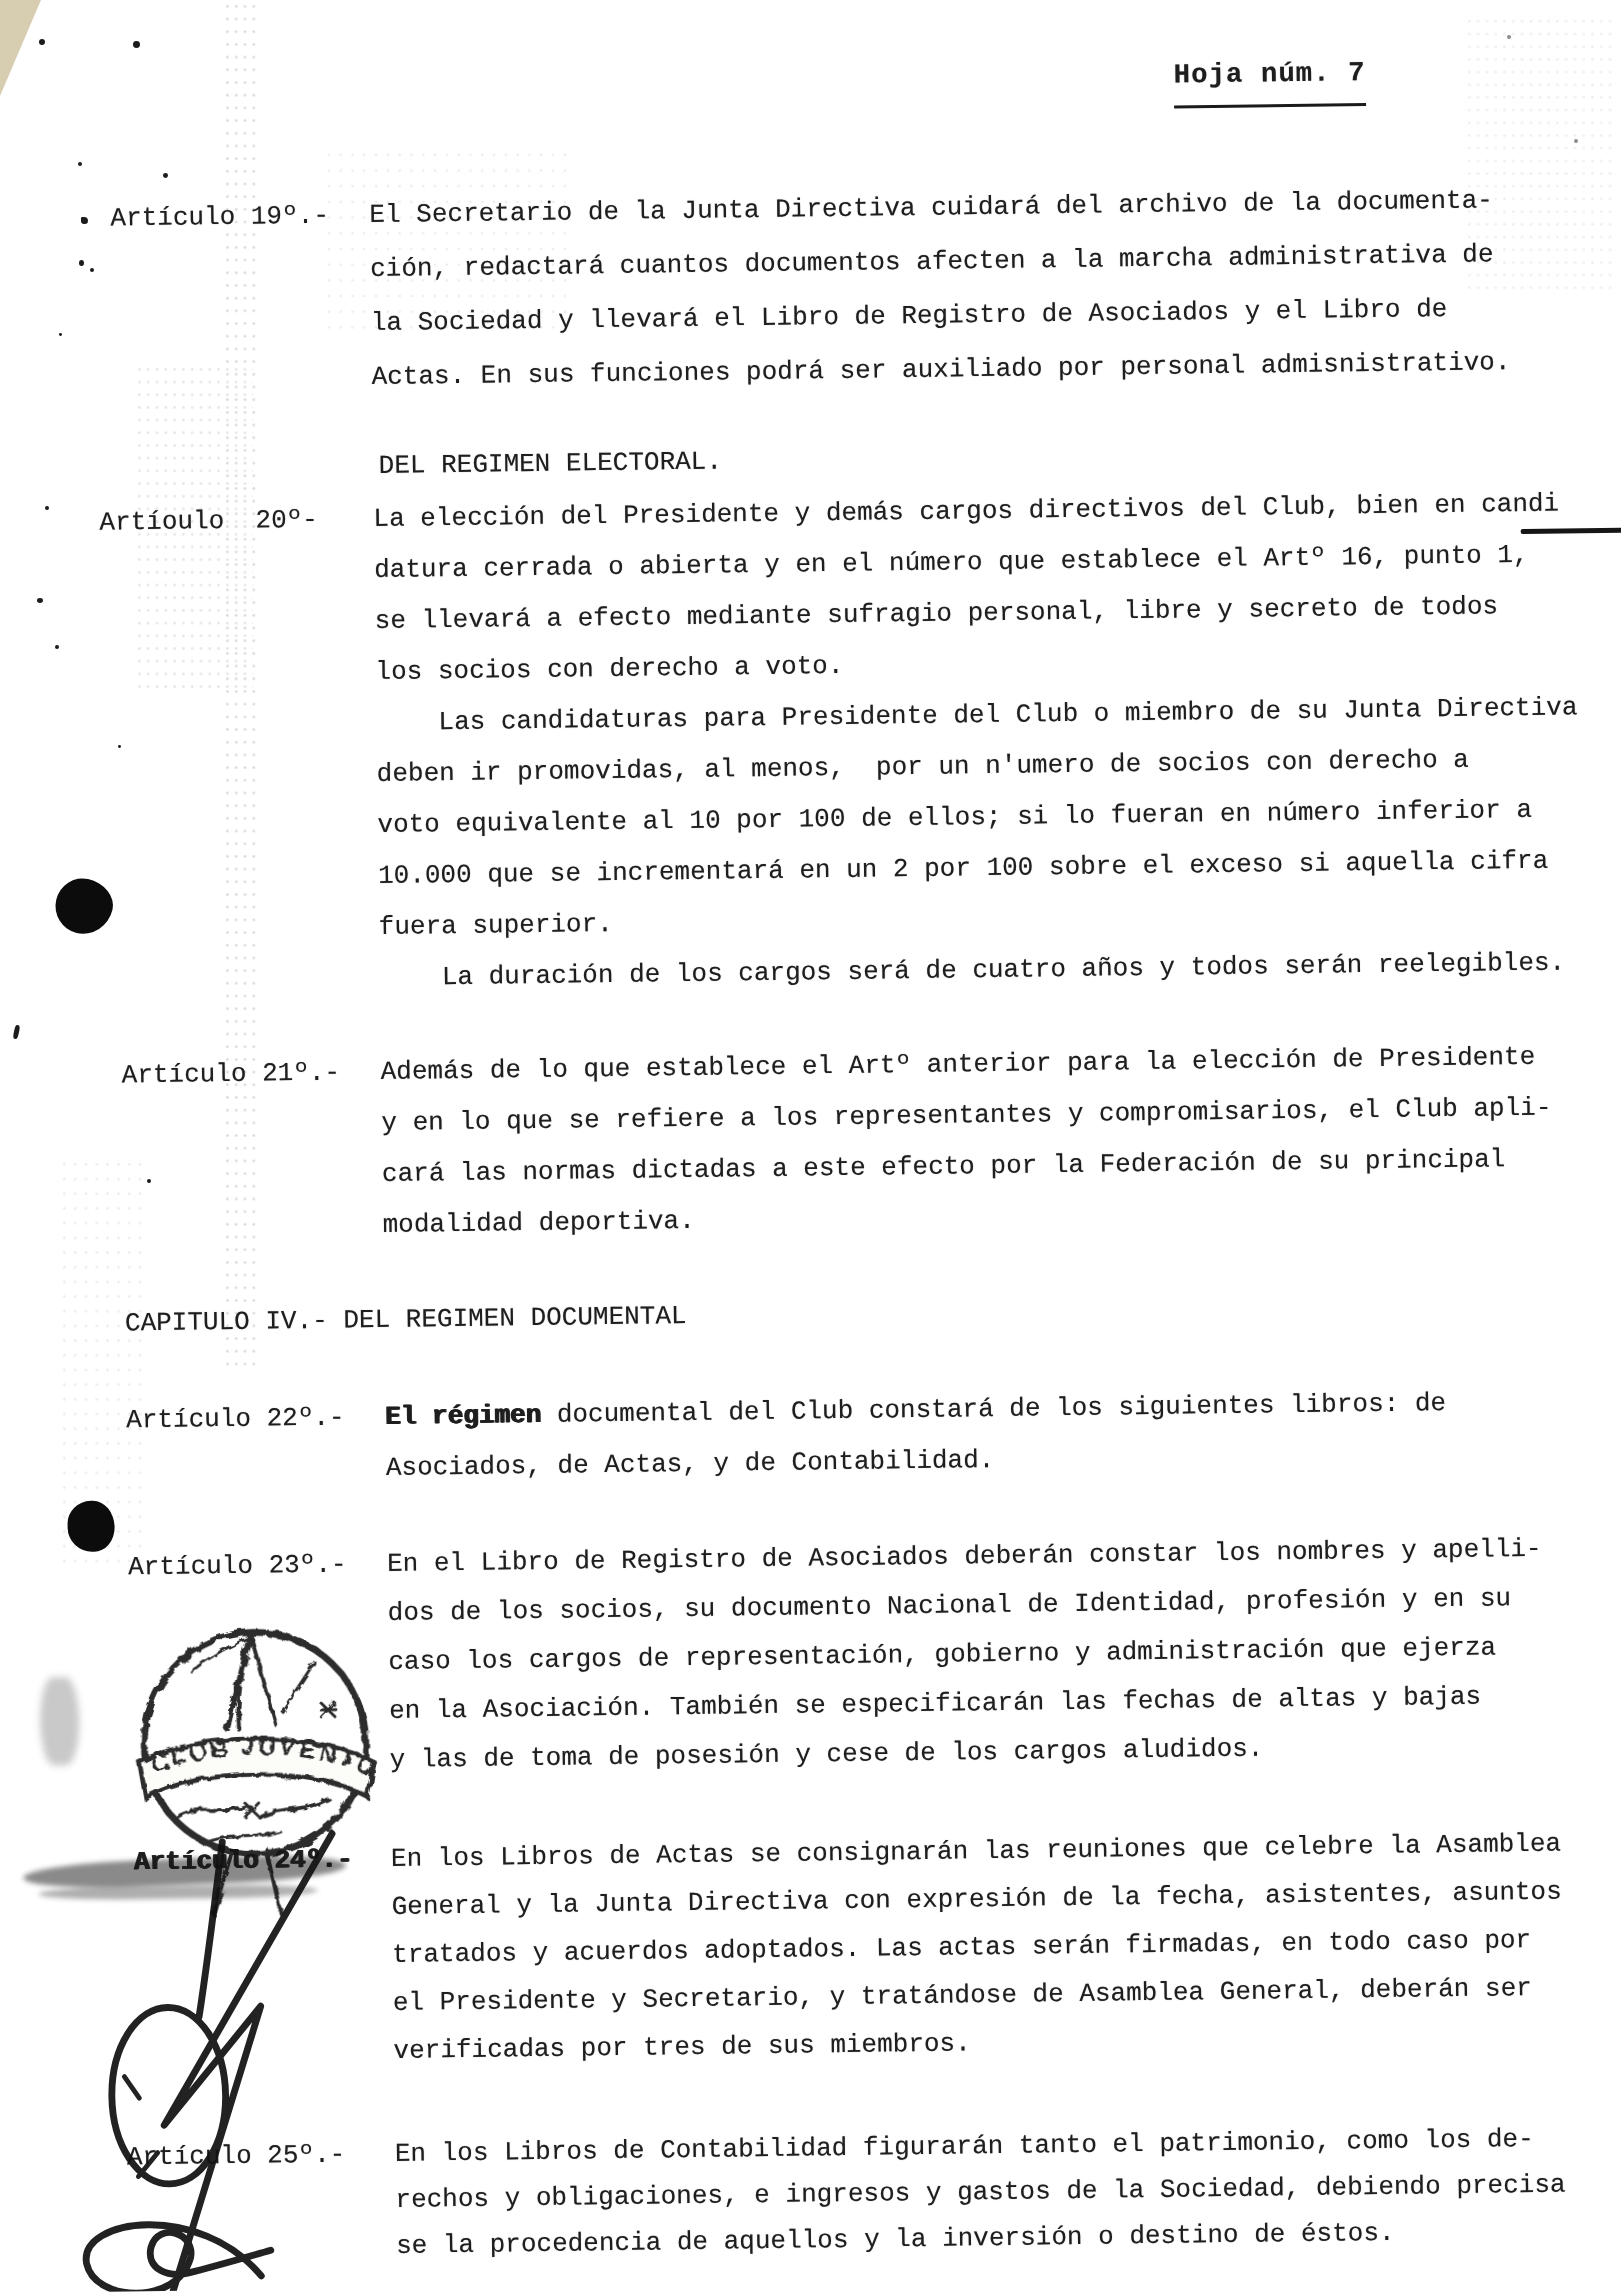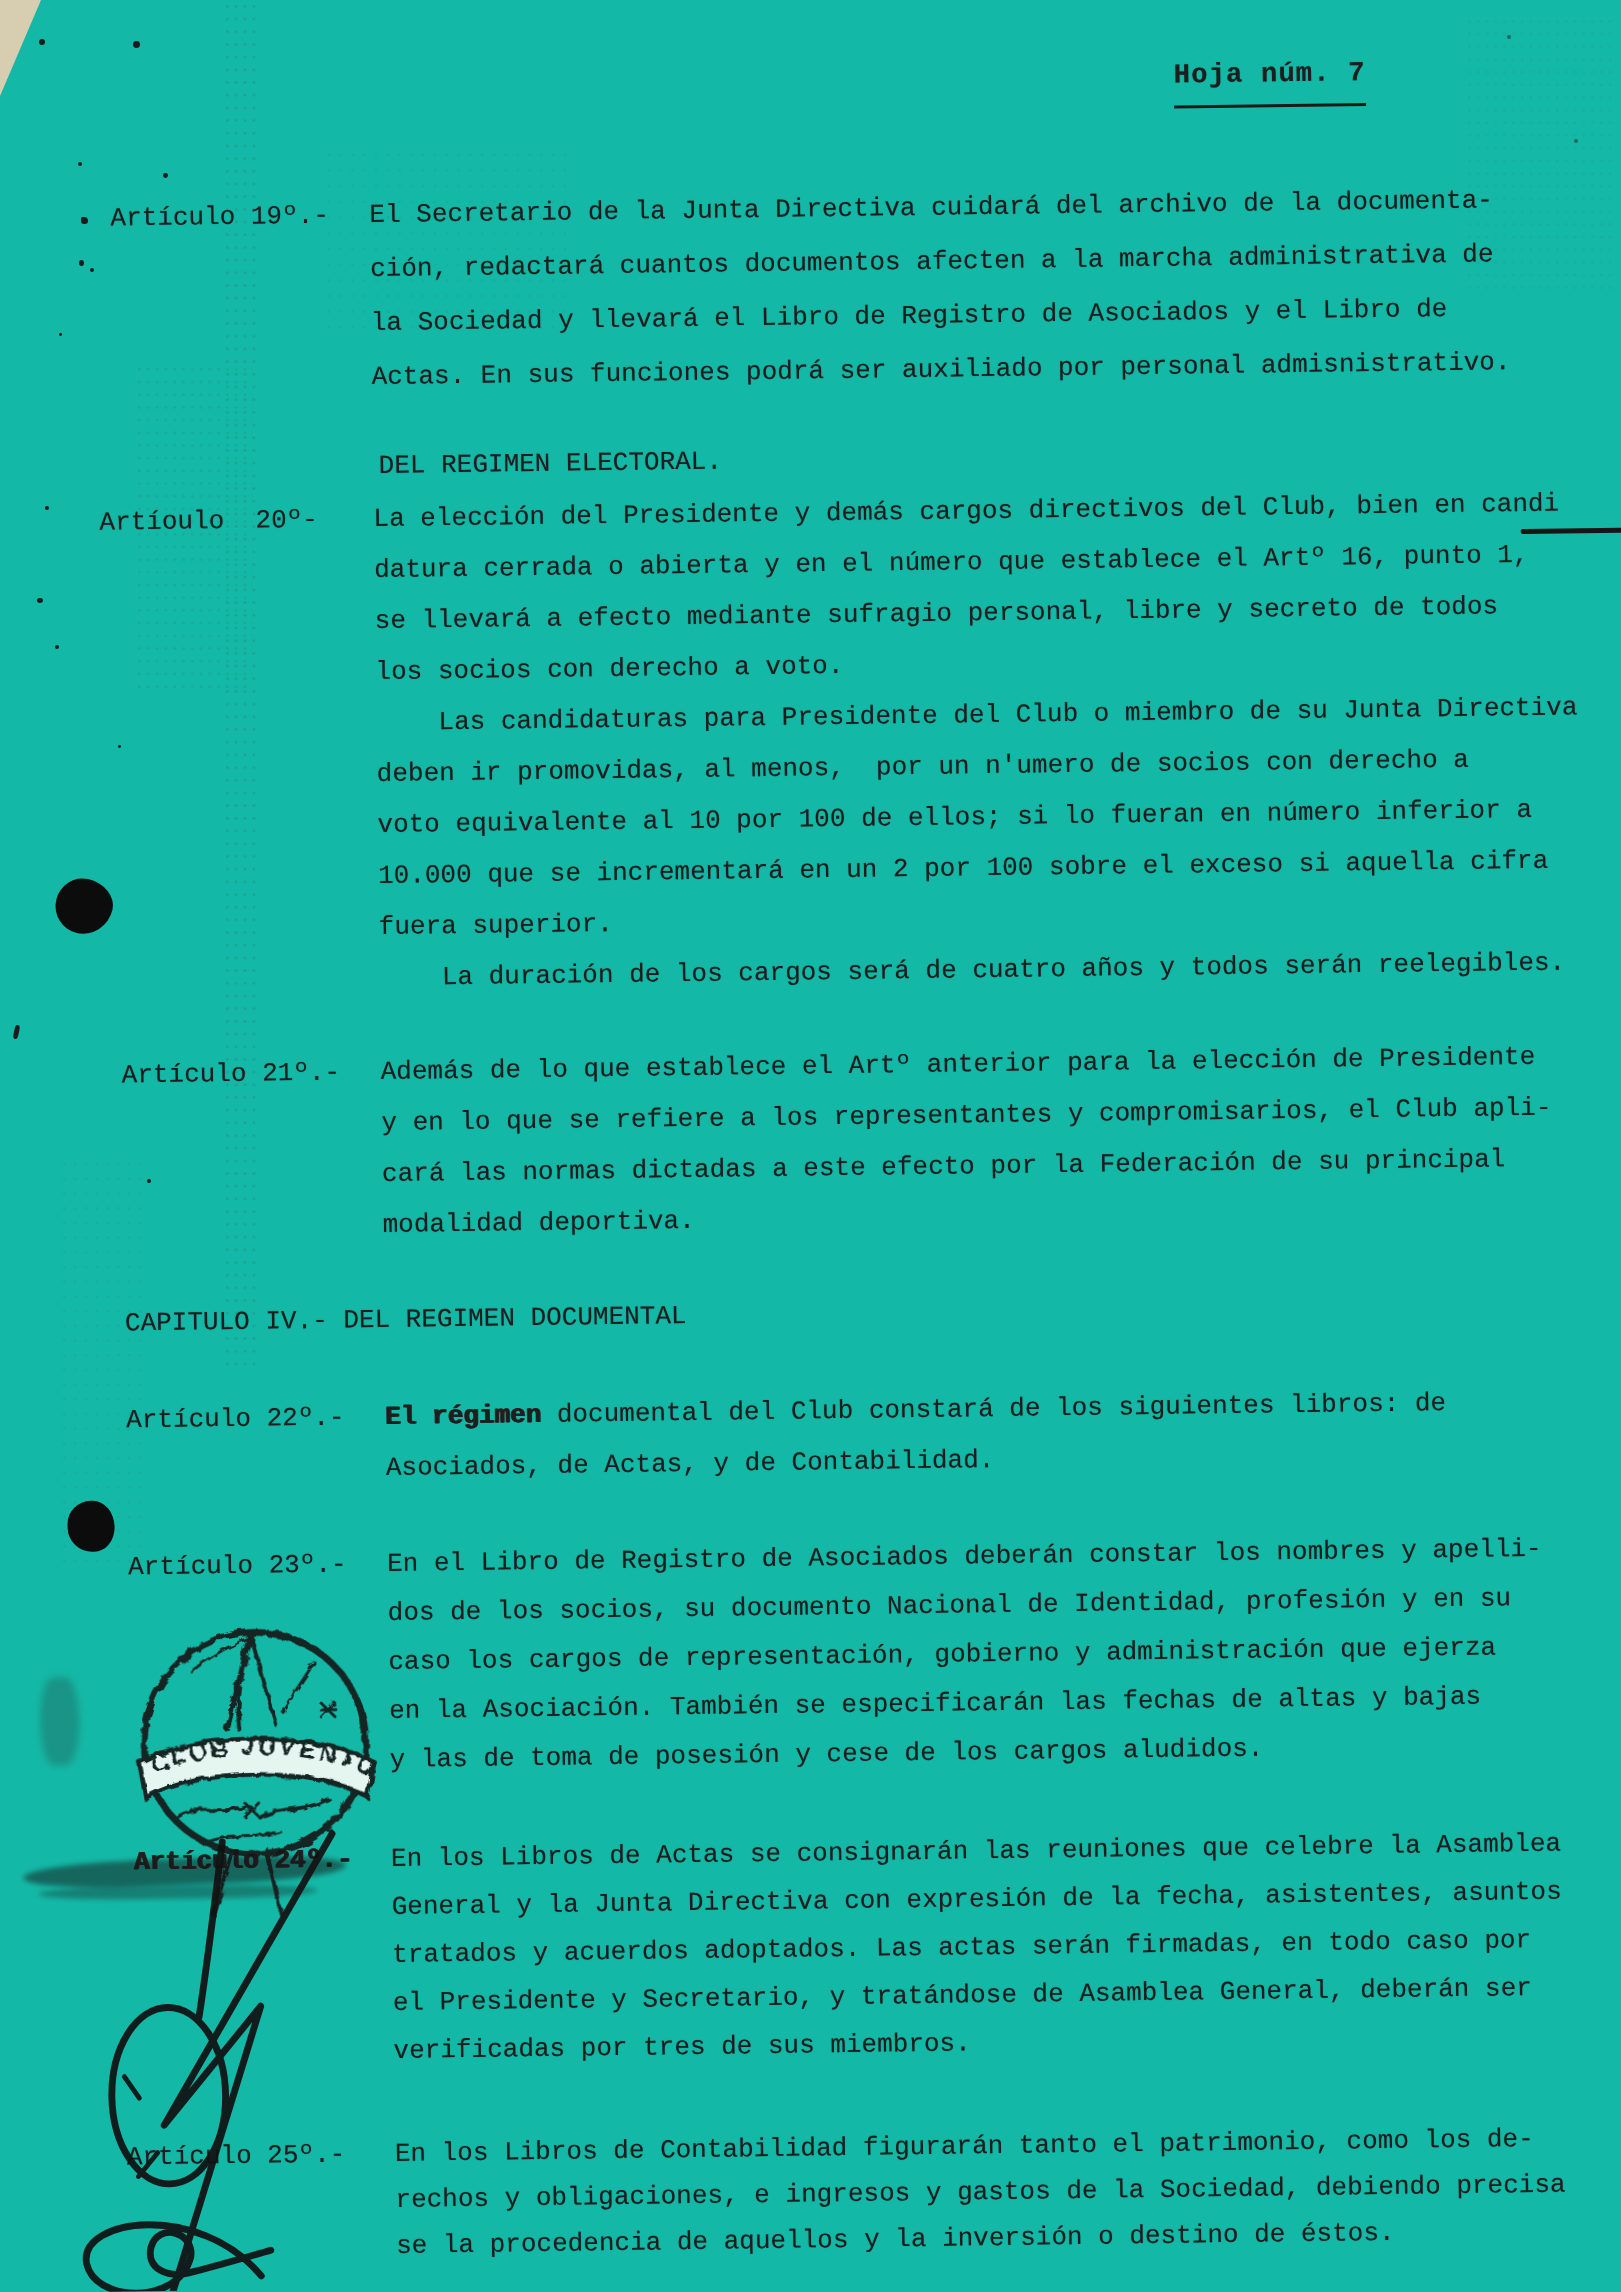--- a/index.html
+++ b/index.html
@@ -1,19 +1,19 @@
 <!DOCTYPE html>
 <html><head>
 <meta charset="utf-8">
 <style>
   html,body{margin:0;padding:0;background:#888;}
   .page{
     position:relative;
     width:1621px;height:2293px;
-    background:#14b8a6;
+    background:#ffffff;
     overflow:hidden;
     font-family:"Liberation Mono","DejaVu Sans Mono",monospace;
     color:#1f1f1f;
   }
   .scan{position:absolute;inset:0;transform:rotate(-0.75deg);transform-origin:0px 1176px;}
   .txt{
     position:absolute;
     white-space:pre;
     font-size:26px;
     line-height:51px;

